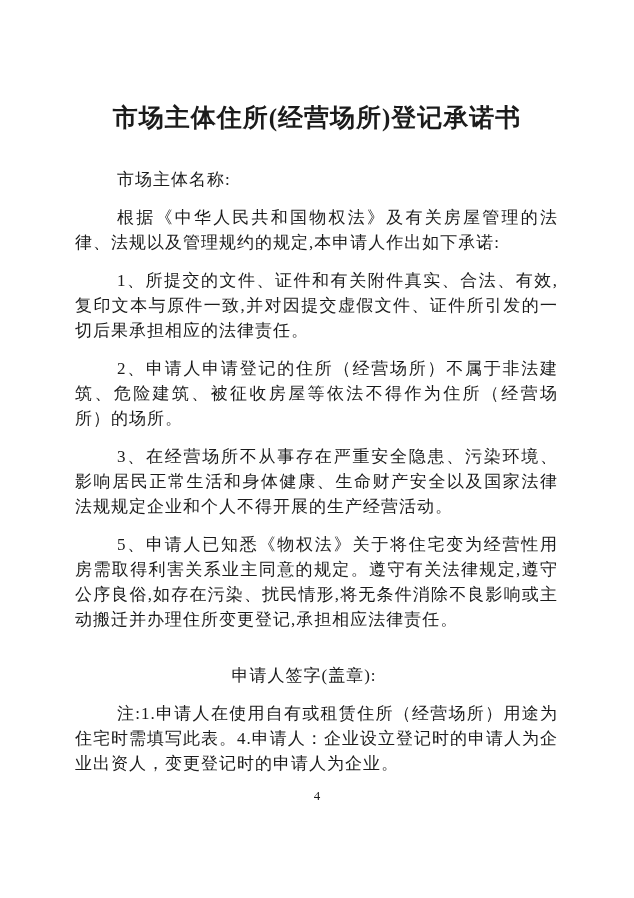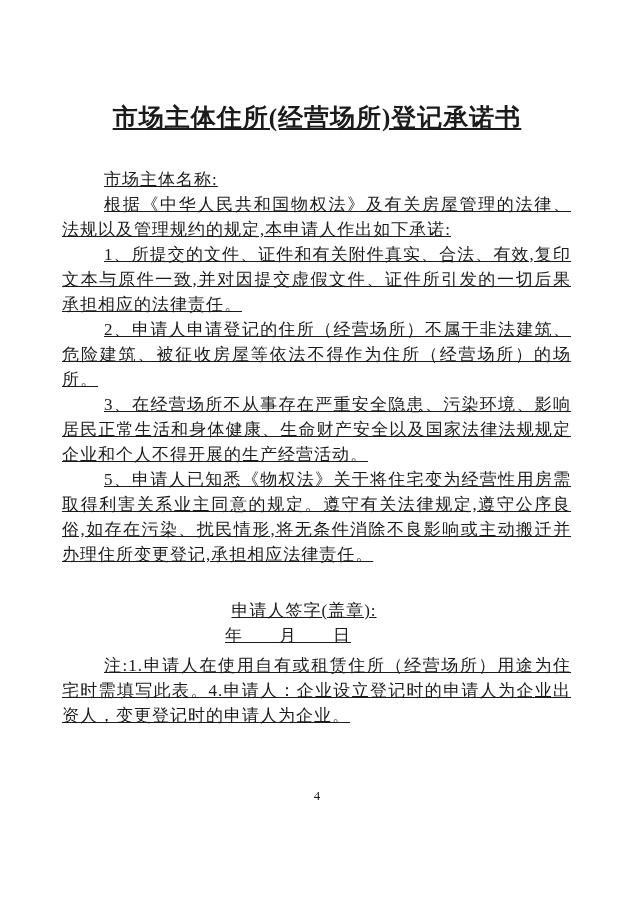--- a/index.html
+++ b/index.html
@@ -13,40 +13,39 @@
     background: #ffffff;
   }
   .page {
     position: relative;
     width: 634px;
     height: 866px;
     background: var(--page-bg);
     color: var(--text-color);
     font-family: "Liberation Serif", "DejaVu Serif", serif;
     overflow: hidden;
-    text-decoration: underline;
   }
   .doc-title {
     margin: 0;
     padding-top: 101px;
     text-align: center;
     font-size: 25px;
     font-weight: bold;
     line-height: 34px;
     letter-spacing: 1px;
   }
   .doc-body {
     margin: 32px 63px 0 62px;
     font-size: 17px;
     line-height: 25px;
     text-align: justify;
     letter-spacing: 1px;
   }
   .doc-body p {
-    margin: 0;
+    margin: 13px;
     text-indent: 42px;
   }
   .signature-block {
     margin-top: 31px;
     text-align: right;
   }
   .signature-block p {
     text-indent: 0;
     text-align: center;
   }
@@ -81,21 +80,20 @@
 
     <p>2、申请人申请登记的住所（经营场所）不属于非法建筑、危险建筑、被征收房屋等依法不得作为住所（经营场所）的场所。</p>
 
     <p>3、在经营场所不从事存在严重安全隐患、污染环境、影响居民正常生活和身体健康、生命财产安全以及国家法律法规规定企业和个人不得开展的生产经营活动。</p>
 
 
     <p>5、申请人已知悉《物权法》关于将住宅变为经营性用房需取得利害关系业主同意的规定。遵守有关法律规定,遵守公序良俗,如存在污染、扰民情形,将无条件消除不良影响或主动搬迁并办理住所变更登记,承担相应法律责任。</p>
 
     <div class="signature-block">
       <p class="sig-line">申请人签字(盖章):</p>
-      <p class="date-line">年　　月　　日</p>
     </div>
 
     <p class="note-paragraph">注:1.申请人在使用自有或租赁住所（经营场所）用途为住宅时需填写此表。4.申请人：企业设立登记时的申请人为企业出资人，变更登记时的申请人为企业。</p>
 
   </div>
 
   <div class="page-number">4</div>
 
 </div>
 

